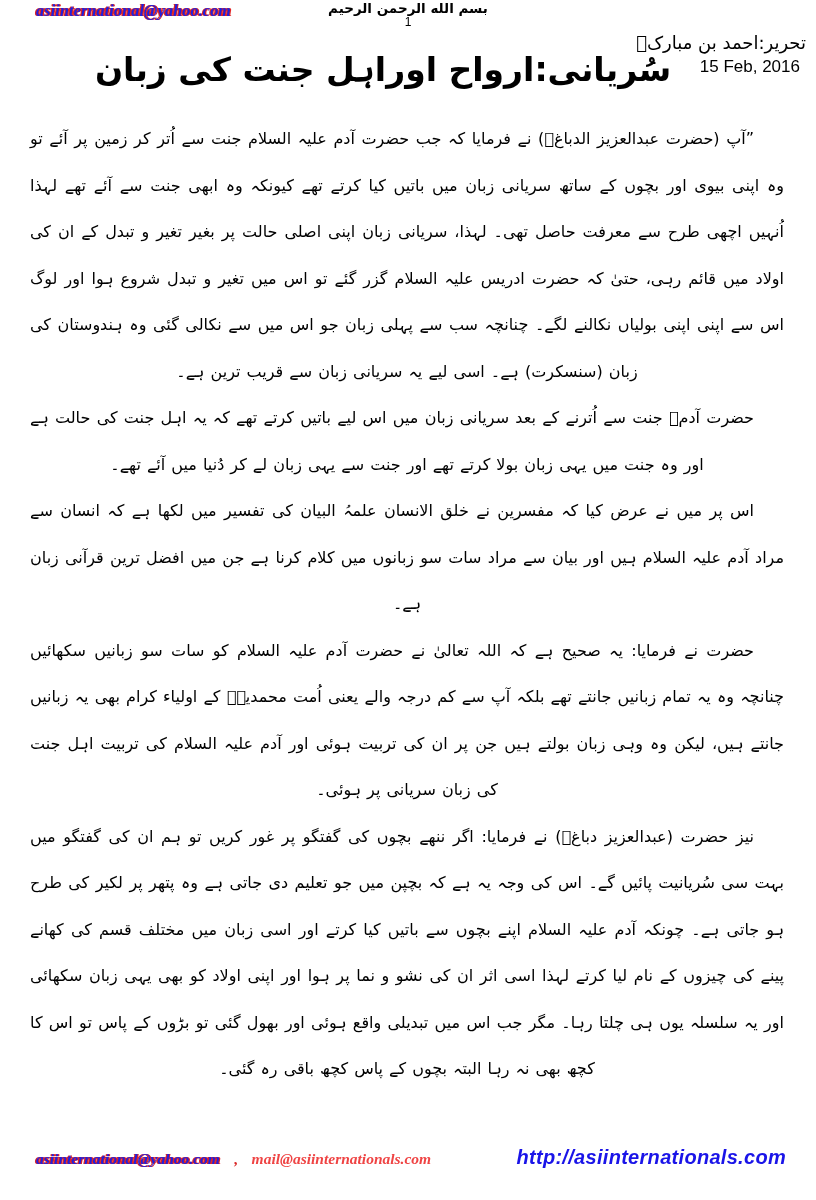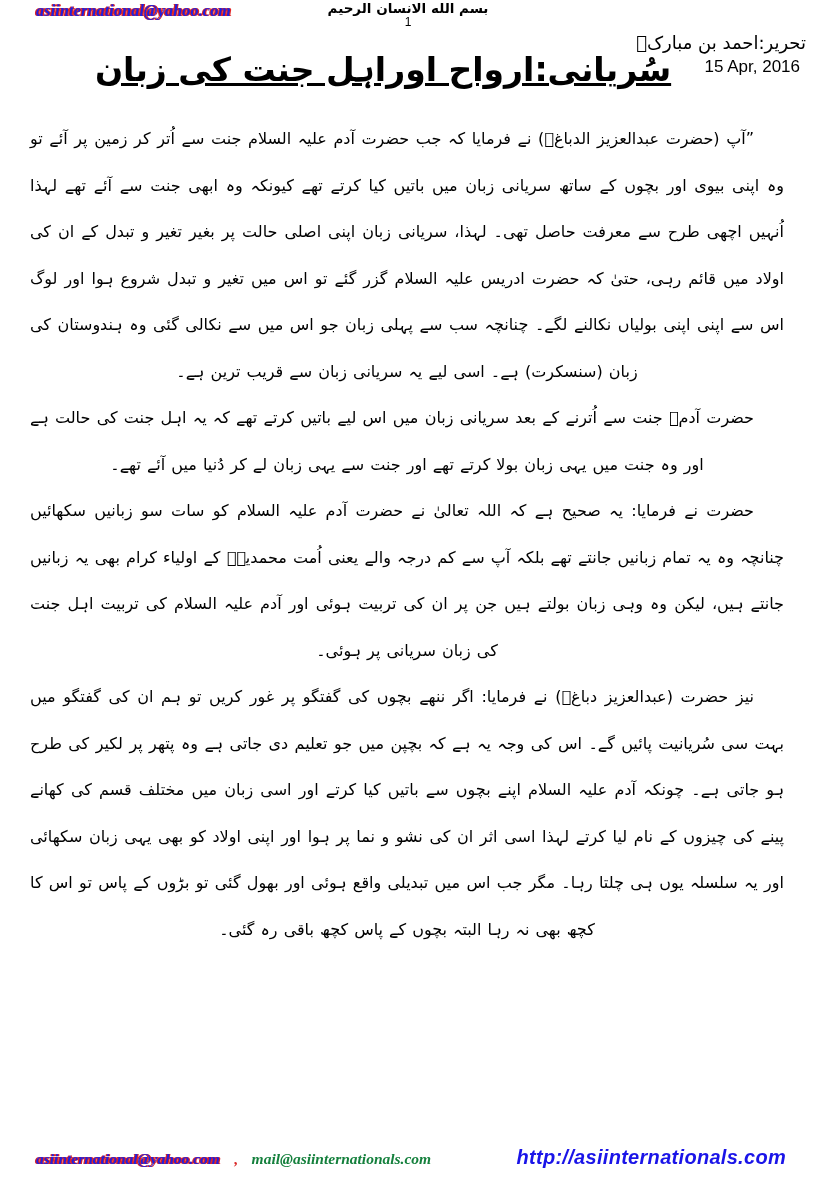--- a/index.html
+++ b/index.html
@@ -31,21 +31,21 @@
   .page-num { font-size: 12px; font-family: "Liberation Sans", sans-serif; line-height: 12px; }
   .byline-block {
     position: absolute; top: 30px; right: 10px; width: 250px;
     text-align: right;
   }
   .byline { direction: rtl; font-size: 18px; line-height: 26px; }
   .date { font-family: "Liberation Sans", sans-serif; font-size: 17px; line-height: 22px; padding-right: 6px; }
   .doc-title {
     position: absolute; top: 44px; left: 90px; right: 140px;
     text-align: center; direction: rtl;
-    font-size: 33px; font-weight: bold; line-height: 52px; text-decoration: underline;
+    font-size: 33px; font-weight: bold; line-height: 52px;
   }
 
   
   .doc-body {
     position: absolute; top: 116px; left: 30px; right: 32px;
     direction: rtl;
   }
   .doc-body p {
     font-size: 16px;
     line-height: 46.5px;
@@ -63,49 +63,50 @@
   .footer-left { display: flex; align-items: baseline; gap: 14px; }
   .ftr-email1 {
     font-family: "Liberation Serif", serif; font-style: italic; font-weight: bold;
     font-size: 15.5px; color: #2020dd;
     text-shadow: 1.2px 0 0 #e02424, -1.2px 0 0 #e02424;
     text-decoration: none;
   }
   .ftr-sep { font-family: "Liberation Serif", serif; font-weight: bold; font-size: 15px; color: #d92626; }
   .ftr-email2 {
     font-family: "Liberation Serif", serif; font-style: italic; font-weight: bold;
-    font-size: 15.5px; color: #15803d; text-decoration: none;
+    font-size: 15.5px; color: #ef4444; text-decoration: none;
   }
   .ftr-site {
     font-family: Liberation Sans, sans-serif; font-style: italic; font-weight: bold;
     font-size: 20px; color: #1a14e8; text-decoration: none; letter-spacing: 0.3px;
   }
 </style>
 </head>
 <body>
 
 <div class="page">
 
   <a class="hdr-email" href="#">asiinternational@yahoo.com</a>
 
   <div class="bismillah-wrap">
-    <div class="bismillah">بسم الله الانسان الرحيم</div>
+    <div class="bismillah">بسم الله الرحمن الرحيم</div>
     <div class="page-num">1</div>
   </div>
 
   <div class="byline-block">
     <div class="byline">تحریر:احمد بن مبارکؒ</div>
-    <div class="date">15 Apr, 2016</div>
+    <div class="date">15 Feb, 2016</div>
   </div>
 
   <h1 class="doc-title">سُریانی:ارواح اوراہل جنت کی زبان</h1>
 
   <main class="doc-body">
     <p>”آپ (حضرت عبدالعزیز الدباغؒ) نے فرمایا کہ جب حضرت آدم علیہ السلام جنت سے اُتر کر زمین پر آئے تو وہ اپنی بیوی اور بچوں کے ساتھ سریانی زبان میں باتیں کیا کرتے تھے کیونکہ وہ ابھی جنت سے آئے تھے لہذا اُنہیں اچھی طرح سے معرفت حاصل تھی۔ لہذا، سریانی زبان اپنی اصلی حالت پر بغیر تغیر و تبدل کے ان کی اولاد میں قائم رہی، حتیٰ کہ حضرت ادریس علیہ السلام گزر گئے تو اس میں تغیر و تبدل شروع ہوا اور لوگ اس سے اپنی اپنی بولیاں نکالنے لگے۔ چنانچہ سب سے پہلی زبان جو اس میں سے نکالی گئی وہ ہندوستان کی زبان (سنسکرت) ہے۔ اسی لیے یہ سریانی زبان سے قریب ترین ہے۔</p>
     <p>حضرت آدمؑ جنت سے اُترنے کے بعد سریانی زبان میں اس لیے باتیں کرتے تھے کہ یہ اہل جنت کی حالت ہے اور وہ جنت میں یہی زبان بولا کرتے تھے اور جنت سے یہی زبان لے کر دُنیا میں آئے تھے۔</p>
+    <p>اس پر میں نے عرض کیا کہ مفسرین نے خلق الانسان علمہُ البیان کی تفسیر میں لکھا ہے کہ انسان سے مراد آدم علیہ السلام ہیں اور بیان سے مراد سات سو زبانوں میں کلام کرنا ہے جن میں افضل ترین قرآنی زبان ہے۔</p>
     <p>حضرت نے فرمایا: یہ صحیح ہے کہ اللہ تعالیٰ نے حضرت آدم علیہ السلام کو سات سو زبانیں سکھائیں چنانچہ وہ یہ تمام زبانیں جانتے تھے بلکہ آپ سے کم درجہ والے یعنی اُمت محمدیہؐ کے اولیاء کرام بھی یہ زبانیں جانتے ہیں، لیکن وہ وہی زبان بولتے ہیں جن پر ان کی تربیت ہوئی اور آدم علیہ السلام کی تربیت اہل جنت کی زبان سریانی پر ہوئی۔</p>
     <p>نیز حضرت (عبدالعزیز دباغؒ) نے فرمایا: اگر ننھے بچوں کی گفتگو پر غور کریں تو ہم ان کی گفتگو میں بہت سی سُریانیت پائیں گے۔ اس کی وجہ یہ ہے کہ بچپن میں جو تعلیم دی جاتی ہے وہ پتھر پر لکیر کی طرح ہو جاتی ہے۔ چونکہ آدم علیہ السلام اپنے بچوں سے باتیں کیا کرتے اور اسی زبان میں مختلف قسم کی کھانے پینے کی چیزوں کے نام لیا کرتے لہذا اسی اثر ان کی نشو و نما پر ہوا اور اپنی اولاد کو بھی یہی زبان سکھائی اور یہ سلسلہ یوں ہی چلتا رہا۔ مگر جب اس میں تبدیلی واقع ہوئی اور بھول گئی تو بڑوں کے پاس تو اس کا کچھ بھی نہ رہا البتہ بچوں کے پاس کچھ باقی رہ گئی۔</p>
 
   </main>
 
   <div class="footer">
     <div class="footer-left">
       <a class="ftr-email1" href="#">asiinternational@yahoo.com</a>
       <span class="ftr-sep">,</span>
       <a class="ftr-email2" href="#">mail@asiinternationals.com</a>

